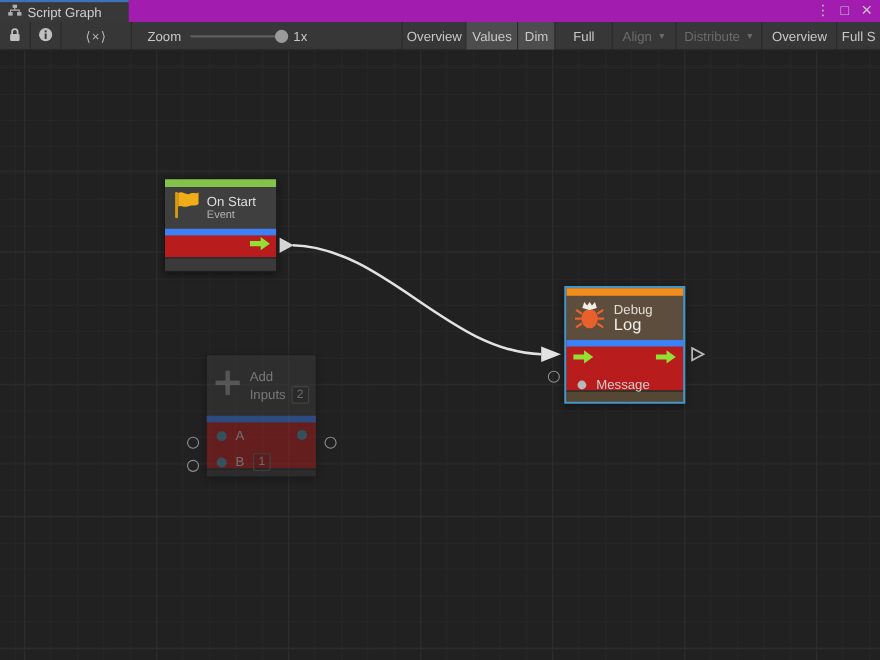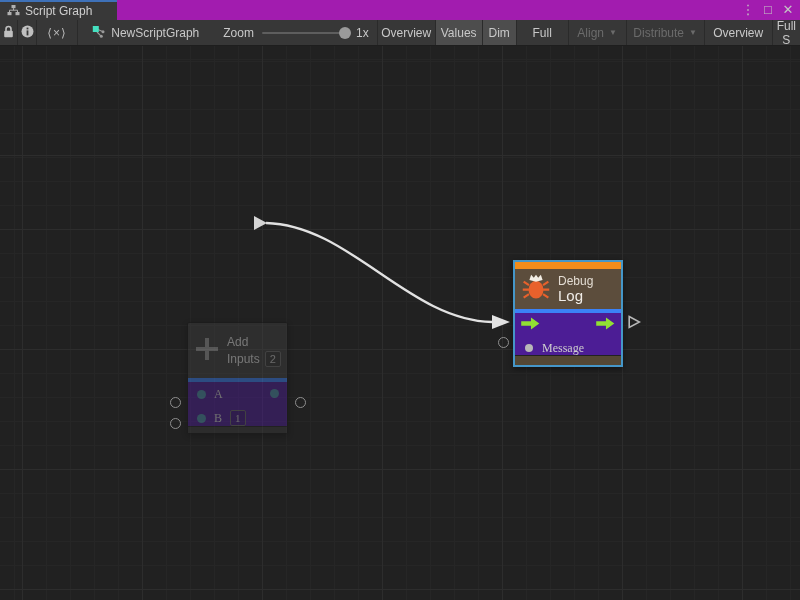--- a/index.html
+++ b/index.html
@@ -38,21 +38,21 @@
       repeating-linear-gradient(0deg,  #2d2d2d 0 1px, transparent 1px 120px),
       repeating-linear-gradient(90deg, #262626 0 1px, transparent 1px 24px),
       repeating-linear-gradient(0deg,  #262626 0 1px, transparent 1px 24px);
     background-position: 22px 0, 0 110px, 22px 0, 0 14px;
     overflow:hidden; }
   .wire-layer { position:absolute; left:0; top:0; width:800px; height:554px; pointer-events:none; }
 
   .node { position:absolute; border:1px solid #161616; box-shadow:0 2px 6px rgba(0,0,0,.45); }
   .node .bar { height:7px; }
   .node .header { display:flex; align-items:center; gap:7px; padding:4px 6px; }
-  .node .body { border-top:4px solid #3b82f6; background:#4c1d95;font-family:Liberation Serif, serif; }
+  .node .body { border-top:6px solid #3b82f6; background:#b91c1c; }
   .node .footer { border-top:1px solid #222; background:#3a3a3a; }
 
   
   .node-onstart { left:149px; top:116px; width:103px; background:#3f3f3f; }
   .node-onstart .bar { background:var(--event-green); }
   .node-onstart .header { height:38px; background:#3f3f3f; }
   .ttl { font-size:12px; color:#dedede; line-height:14px; white-space:nowrap; }
   .sub { font-size:10px; color:#b2b2b2; line-height:12px; }
   .node-onstart .body { height:26px; display:flex; align-items:center; justify-content:flex-end; padding-right:5px; }
   .node-onstart .footer { height:12px; }
@@ -125,31 +125,20 @@
         <svg width="13" height="13" viewBox="0 0 13 13">
           <circle cx="6.5" cy="6.5" r="6" fill="#c0c0c0"></circle>
           <rect x="5.6" y="2.6" width="1.8" height="1.8" fill="#383838"></rect>
           <rect x="5.6" y="5.4" width="1.8" height="5" fill="#383838"></rect>
         </svg>
       </span>
     </button>
     <button class="tb-btn tb-code">
       <span>⟨×⟩</span>
     </button>
-    <div class="graph-name">
-      <span>
-        <svg width="13" height="13" viewBox="0 0 13 13">
-          <path d="M6 4.5 L10.5 6.5 M5 7 L8.8 10.8" stroke="#9a9a9a" stroke-width="1.2" fill="none"></path>
-          <rect x="0.8" y="1" width="6" height="6" fill="#45e0c0"></rect>
-          <circle cx="11" cy="6.7" r="1.5" fill="#9a9a9a"></circle>
-          <circle cx="9.3" cy="11.2" r="1.5" fill="#9a9a9a"></circle>
-        </svg>
-      </span>
-      <span>NewScriptGraph</span>
-    </div>
     <div class="zoom-group">
       <span>Zoom</span>
       <span class="zoom-track">
         <span class="zoom-handle"></span>
       </span>
       <span>1x</span>
     </div>
     <div class="tb-buttons">
       <button class="tb-btn btn-relations">Overview</button>
       <button class="tb-btn active btn-values">Values</button>
@@ -168,20 +157,43 @@
     </div>
   </div>
 
   <div class="canvas">
 
     <svg class="wire-layer">
       <path d="M 266 177 C 350 179, 408 274, 492 276" fill="none" stroke="var(--wire-white)" stroke-width="2.4"></path>
       <polygon points="492,269 510,276 492,283" fill="var(--wire-white)"></polygon>
     </svg>
 
+    <div class="node node-onstart">
+      <div class="bar"></div>
+      <div class="header">
+        <span>
+          <svg width="25" height="29" viewBox="0 0 25 29">
+            <rect x="3.2" y="2.5" width="2.6" height="24" rx="1.2" style="fill:#d99a10"></rect>
+            <path d="M6 3.5 C 10 1, 13 6, 17 4 C 20 2.8, 22 4.6, 24.5 3 L24.5 13.5 C 21.5 16, 19 13.8, 15 15.5 C 11 17.2, 9 14, 6 15.8 Z" style="fill:var(--flag-yellow)"></path>
+          </svg>
+        </span>
+        <span>
+          <div class="ttl">On Start</div>
+          <div class="sub">Event</div>
+        </span>
+      </div>
+      <div class="body">
+        <span>
+          <svg width="19" height="13" viewBox="0 0 20 14">
+            <polygon points="0,4.5 10.5,4.5 10.5,0.5 19.5,7 10.5,13.5 10.5,9.5 0,9.5" style="fill:var(--flow-arrow-green)"></polygon>
+          </svg>
+        </span>
+      </div>
+      <div class="footer"></div>
+    </div>
 
     <div class="ext" style="left:254px; top:170px;">
       <svg width="13" height="14" viewBox="0 0 13 14">
           <polygon points="0,0 13,7 0,14" fill="#d5d5d5"></polygon>
         </svg>
     </div>
 
     <div class="node node-debug">
       <div class="bar"></div>
       <div class="header">

